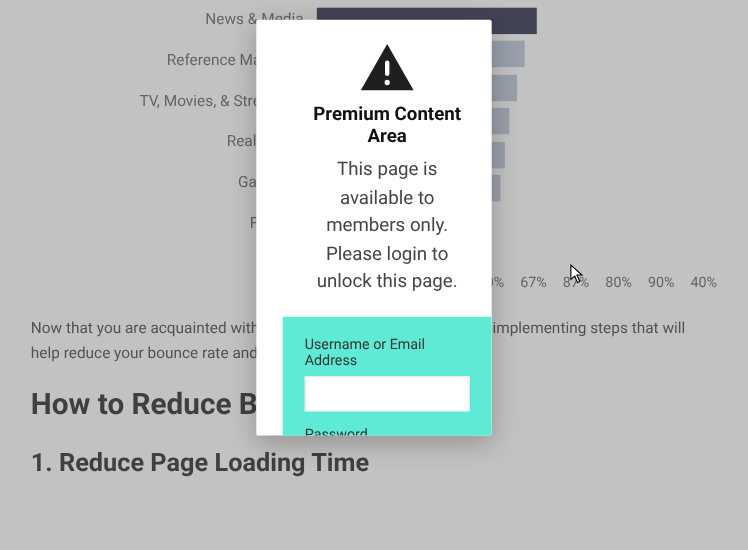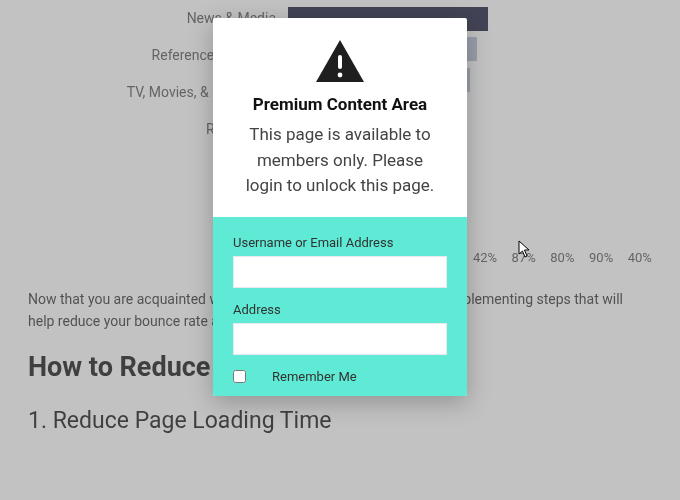--- a/index.html
+++ b/index.html
@@ -11,24 +11,24 @@
   .chart { position: relative; height: 260px; }
   .chart-labels { position: absolute; left: 0; top: 0; width: 260px; }
   .chart-labels div { text-align: right; padding-right: 12px; color: #555; font-size: 14px; height: 37px; line-height: 37px; }
   .chart-bars { position: absolute; left: 260px; top: 0; right: 0; }
   .bar { height: 24px; margin: 6.5px 0; background: #b5c0d6; }
   .bar.top { background: #161b3a; }
   .xaxis { position: absolute; left: 220px; right: 0; top: 250px; display: flex; justify-content: space-between; font-size: 13px; color: #555; }
 
   .body-text { font-size: 14px; color: #333; line-height: 1.6; margin: 28px 0 14px; }
   h2 { font-size: 27px; font-weight: 700; color: #111; margin: 18px 0; }
-  .h3 { font-size: 23px; font-weight: 400; color: #111; margin: 24px 0 10px; }
+  .h3 { font-size: 23px; font-weight: 700; color: #111; margin: 24px 0 10px; }
 
   .overlay { position: absolute; inset: 0; background: rgba(120,120,120,0.45); display: flex; justify-content: center; }
-  .modal { width: 254px; background: #fff; margin-top: 18px; border-radius: 2px; box-shadow: 0 6px 24px rgba(0,0,0,0.25); height: 378px; overflow: hidden; }
+  .modal { width: 214px; background: #fff; margin-top: 18px; border-radius: 2px; box-shadow: 0 6px 24px rgba(0,0,0,0.25); height: 378px; overflow: hidden; padding-left: 24px; }
   .modal-top { padding: 20px 24px 18px; text-align: center; }
   .modal-top svg { display: block; margin: 0 auto 10px; }
   .modal-title { font-size: 17px; font-weight: 700; color: #111; margin-bottom: 8px; }
   .modal-desc { font-size: 17px; color: #444; line-height: 1.5; }
   .modal-form { background: #5eead4; padding: 18px 20px 24px; }
   .flabel { font-size: 13px; color: #333; margin-bottom: 6px; display: block; }
   .finput { width: 100%; height: 32px; background: #fff; border: 1px solid #e6e9ef; padding: 4px 8px; margin-bottom: 14px; font-size: 13px; }
   .remember { display: flex; font-size: 13px; color: #333; margin-bottom: 14px; gap: 20px; }
   .remember input { margin-right: 6px; }
   .login-btn { width: 100%; height: 36px; background: #3b82f6; color: #fff; border: none; font-size: 15px; cursor: pointer; }
@@ -56,21 +56,21 @@
       <div class="bar" style="width:47%"></div>
       <div class="bar" style="width:46%"></div>
     </div>
     <div class="xaxis">
       <span>0%</span>
       <span>10%</span>
       <span>20%</span>
       <span>30%</span>
       <span>40%</span>
       <span>50%</span>
-      <span>42%</span>
+      <span>67%</span>
       <span>87%</span>
       <span>80%</span>
       <span>90%</span>
       <span>40%</span>
     </div>
   </div>
 
   <p class="body-text">Now that you are acquainted with the bounce rate of your site, start implementing steps that will help reduce your bounce rate and increase engagement.</p>
   <h2>How to Reduce Bounce Rate</h2>
   <div class="h3">1. Reduce Page Loading Time</div>
@@ -83,21 +83,21 @@
         <path d="M26 2 L50 44 L2 44 Z" fill="#1f1f1f"></path>
         <rect x="24" y="17" width="4" height="14" rx="2" fill="#fff"></rect>
         <circle cx="26" cy="37" r="2.4" fill="#fff"></circle>
       </svg>
       <div class="modal-title">Premium Content Area</div>
       <div class="modal-desc">This page is available to members only. Please login to unlock this page.</div>
     </div>
     <div class="modal-form">
       <label class="flabel">Username or Email Address</label>
       <input class="finput" type="text" style="">
-      <label class="flabel">Address</label>
+      <label class="flabel">Password</label>
       <input class="finput" type="password" style="">
       <label class="remember">
         <input type="checkbox" style="">
         <span>Remember Me</span>
       </label>
       <button class="login-btn">Log In</button>
     </div>
   </div>
 
   <svg class="cursor" viewBox="0 0 14 18">

